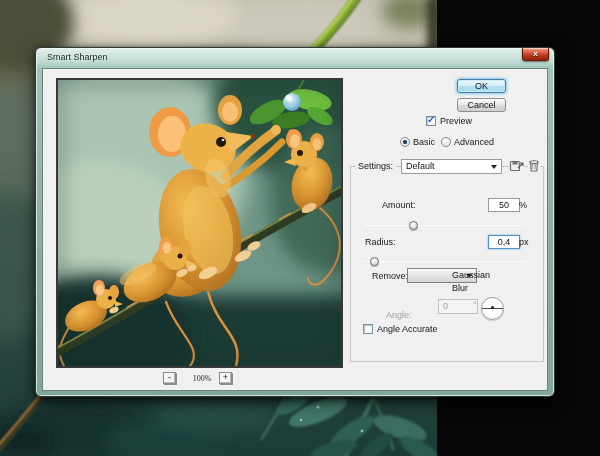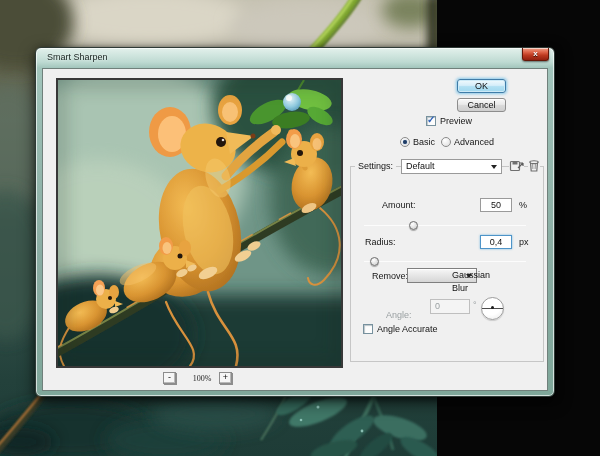--- a/index.html
+++ b/index.html
@@ -66,21 +66,21 @@
     border:1px solid #77919e; box-shadow: inset 1px 1px 1px rgba(120,140,150,0.5);
   }
   .checkbox .mark { position:absolute; left:0px; top:-3px; font-size:10px; color:#2b5fb8; font-weight:bold; }
   .radio {
     position:absolute; width:10px; height:10px; border-radius:50%;
     border:1px solid #8b8b8b; background:radial-gradient(circle at 35% 30%,#ffffff,#dcdcdc);
   }
   .radio.sel::after { content:""; position:absolute; left:2px; top:2px; width:4px; height:4px; border-radius:50%; background:#1f3c64; box-shadow:0 0 1px #4a7ab8; }
   .input {
     position:absolute; height:14px; background:#fff; border:1px solid #9a9a9a;
-    font-size:9px; color:#111; text-align:center; line-height:12px;
+    font-size:9px; color:#111; text-align:center; line-height:12px;margin-left:8px;
   }
   .input.focused { border:1px solid #4e94c8; box-shadow:0 0 2px rgba(90,170,220,0.8); }
   .input.disabled { border:1px solid #bfbfbf; color:#9aa0a2; background:#f4f4f4; text-align:left; padding-left:4px; }
   .select {
     position:absolute; height:15px; background:#fff; border:1px solid #9a9a9a;
     font-size:9px; color:#111; line-height:13px; padding-left:4px;
   }
   .select .arr { position:absolute; right:4px; top:5px; width:0; height:0; border-left:3px solid transparent; border-right:3px solid transparent; border-top:4px solid #222; }
   .select.btnstyle {
     background:linear-gradient(to bottom,#f7f7f7,#e6e6e6 50%,#d6d6d6);

